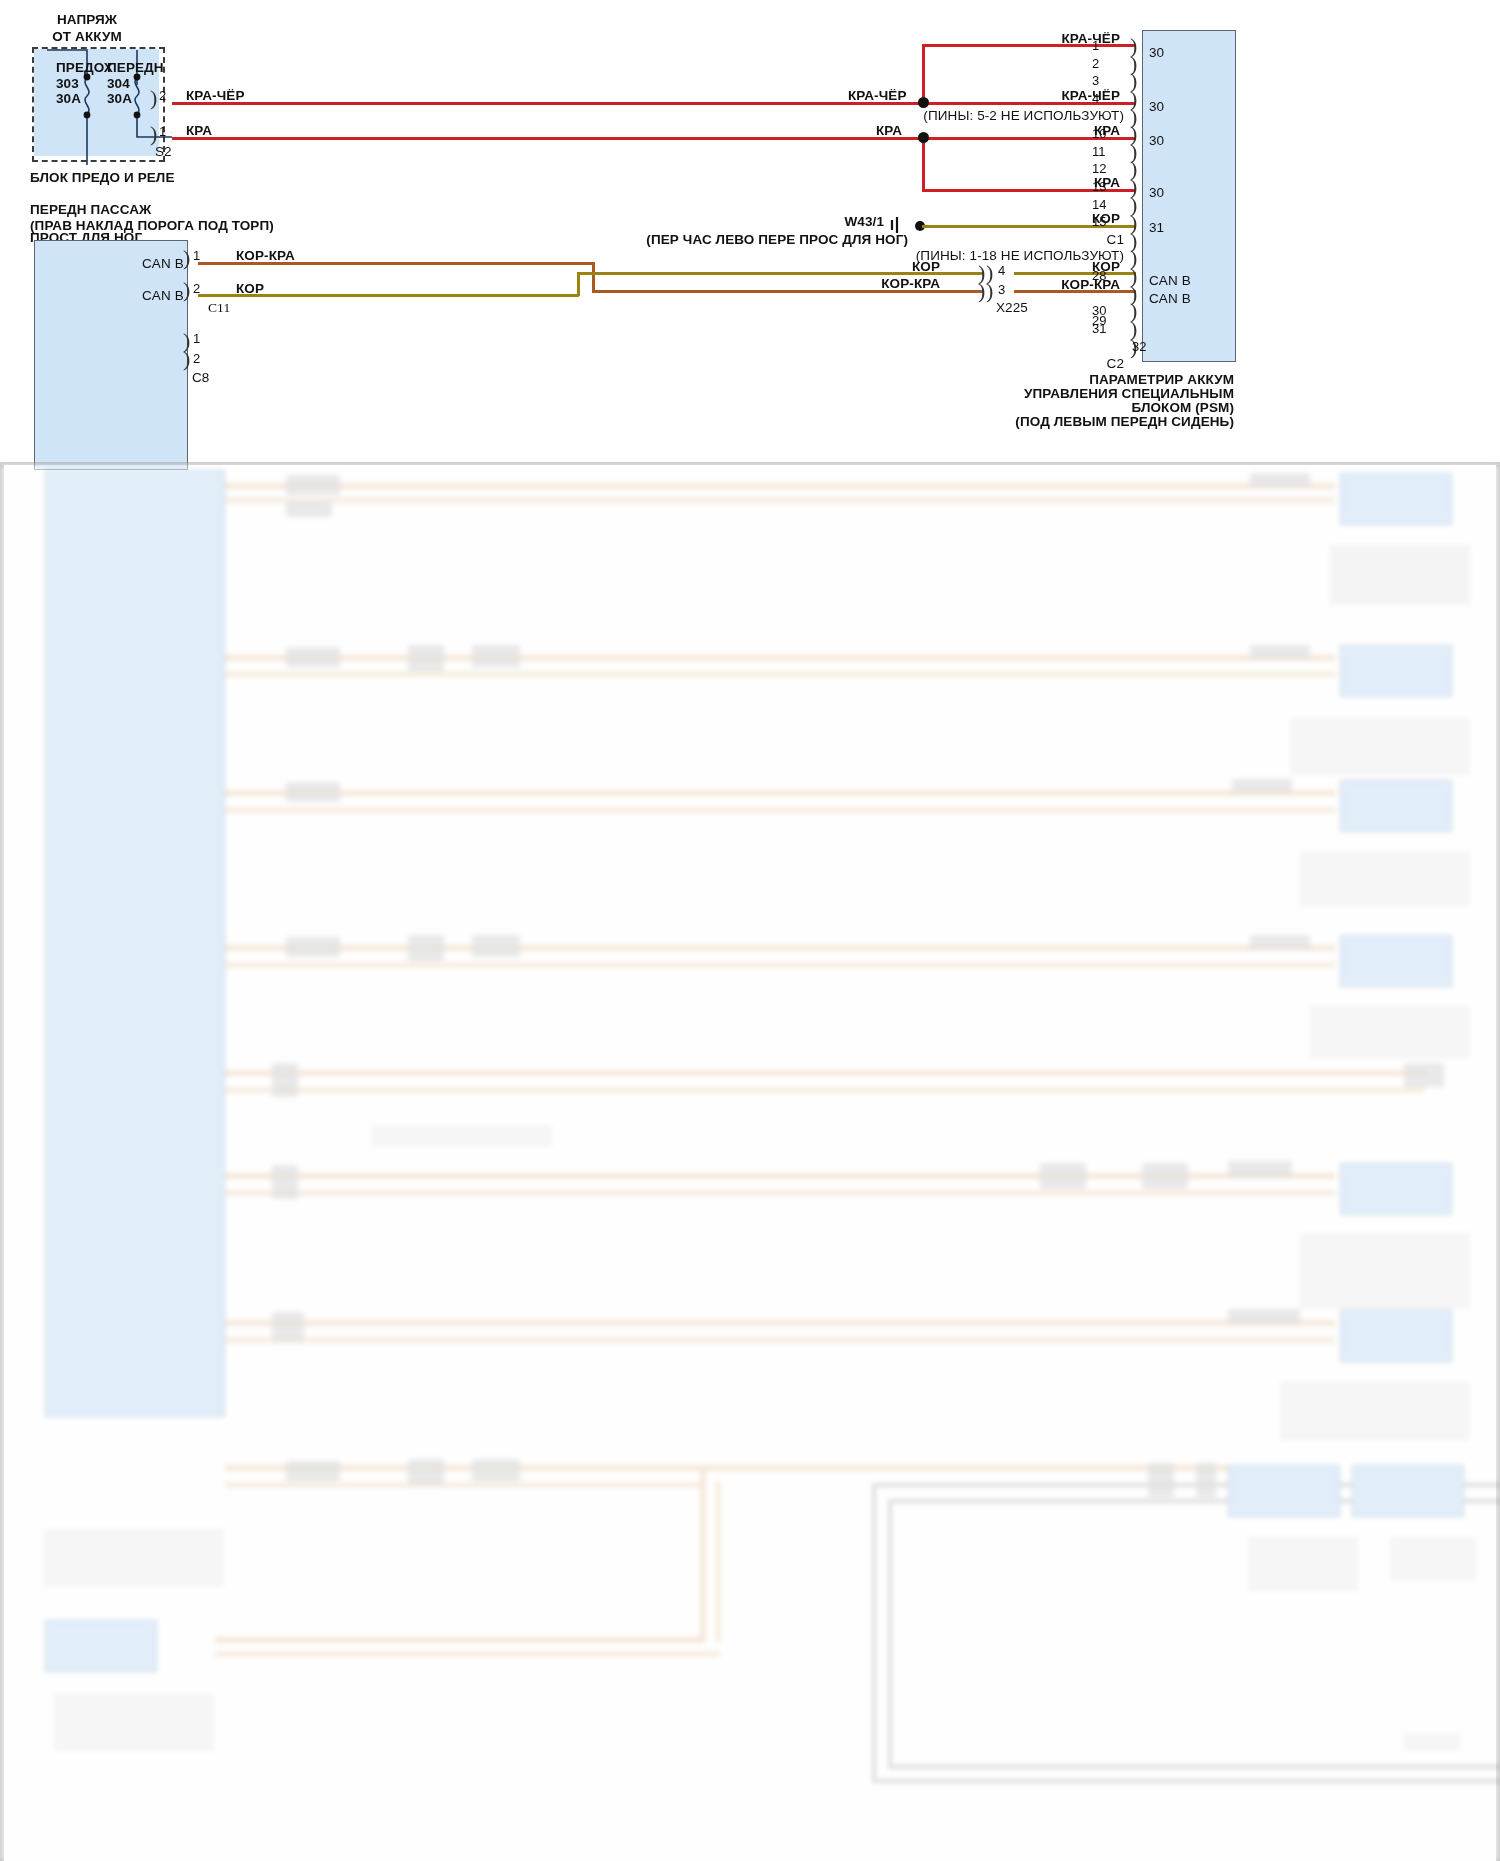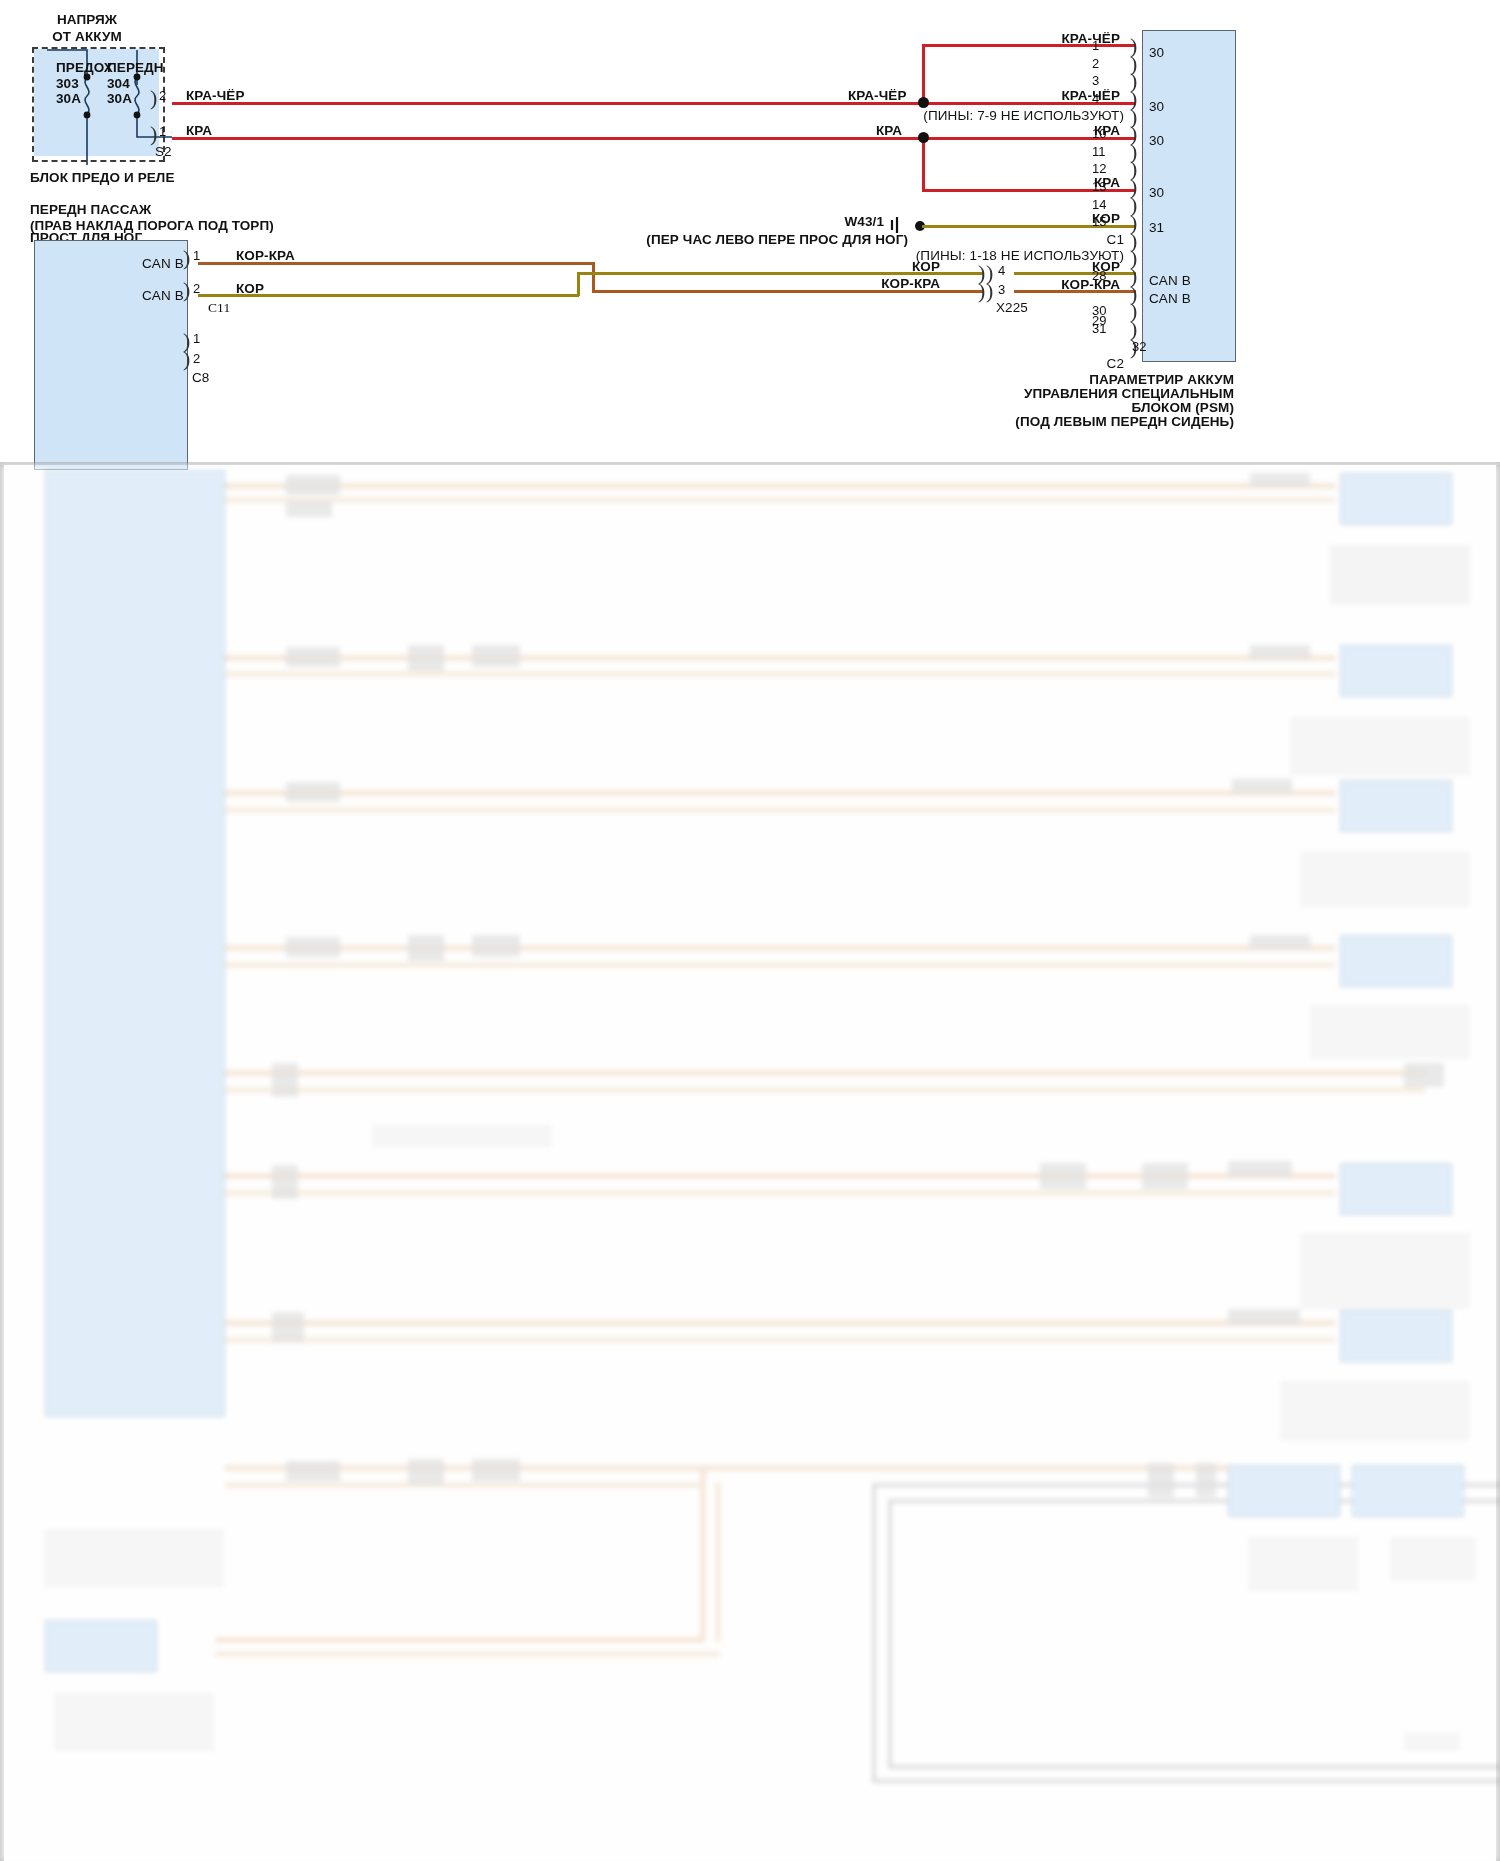--- a/index.html
+++ b/index.html
@@ -177,21 +177,21 @@
   <div class="pin-num r" style="left:1092px;top:73px;width:32px;">3</div>
   <div class="pin-num r" style="left:1092px;top:91px;width:32px;">4</div>
   <div class="pin-num r" style="left:1092px;top:126px;width:32px;">10</div>
   <div class="pin-num r" style="left:1092px;top:144px;width:32px;">11</div>
   <div class="pin-num r" style="left:1092px;top:161px;width:32px;">12</div>
   <div class="pin-num r" style="left:1092px;top:179px;width:32px;">13</div>
   <div class="pin-num r" style="left:1092px;top:197px;width:32px;">14</div>
   <div class="pin-num r" style="left:1092px;top:214px;width:32px;">15</div>
   <div class="txt r" style="left:1092px;top:232px;width:32px;">C1</div>
 
-  <div class="txt r" style="left:900px;top:108px;width:224px;">(ПИНЫ: 7-9 НЕ ИСПОЛЬЗУЮТ)</div>
+  <div class="txt r" style="left:900px;top:108px;width:224px;">(ПИНЫ: 5-2 НЕ ИСПОЛЬЗУЮТ)</div>
 
   <div class="txt" style="left:1149px;top:45px;">30</div>
   <div class="txt" style="left:1149px;top:99px;">30</div>
   <div class="txt" style="left:1149px;top:133px;">30</div>
   <div class="txt" style="left:1149px;top:185px;">30</div>
   <div class="txt" style="left:1149px;top:220px;">31</div>
 
   <div class="txt r" style="left:900px;top:248px;width:224px;">(ПИНЫ: 1-18 НЕ ИСПОЛЬЗУЮТ)</div>
 
   <div class="sp" style="left:1130px;top:247px;">)</div>

